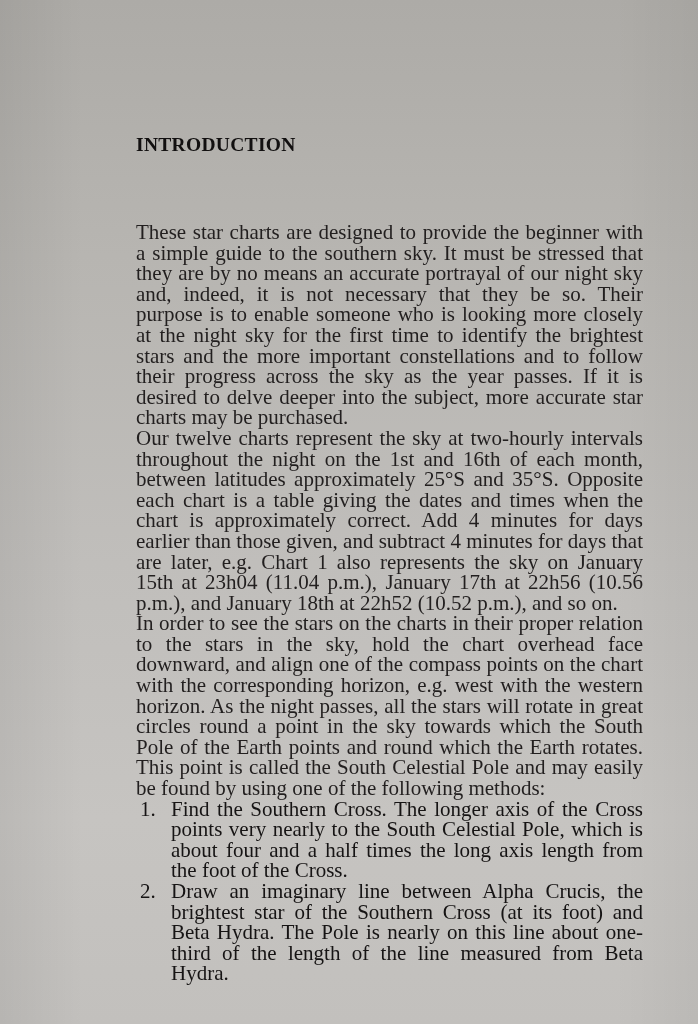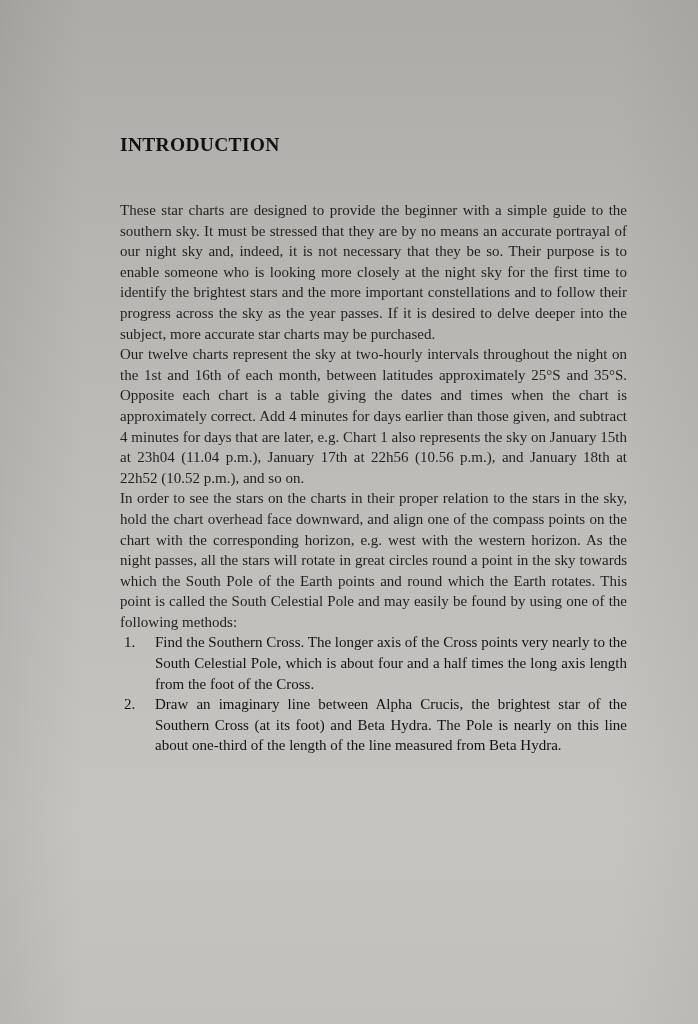--- a/index.html
+++ b/index.html
@@ -14,38 +14,38 @@
       position: relative;
     }
     .page-shade {
       position: absolute;
       inset: 0;
       background: linear-gradient(90deg, rgba(0,0,0,0.06) 0%, rgba(0,0,0,0) 12%, rgba(0,0,0,0) 88%, rgba(0,0,0,0.04) 100%);
       pointer-events: none;
     }
     .content {
       position: absolute;
-      left: 120px;
+      left: 136px;
       top: 134px;
       width: 507px;
       font-family: "DejaVu Serif", "Liberation Serif", serif;
       color: #1d1b1b;
     }
     h1.heading {
       margin: 0;
       font-family: "Liberation Serif", serif;
       font-weight: bold;
       font-size: 19.5px;
       letter-spacing: 0.3px;
       color: #121010;
     }
     .body-text {
-      margin-top: 44px;
+      margin-top: 66px;
       font-family: "Liberation Serif", serif;
-      font-size: 15px;
+      font-size: 21px;
       line-height: 20.6px;
       text-align: justify;
       color: #221f1f;
     }
     .body-text p {
       margin: 0;
     }
     ol.methods {
       margin: 0;
       padding: 0;

